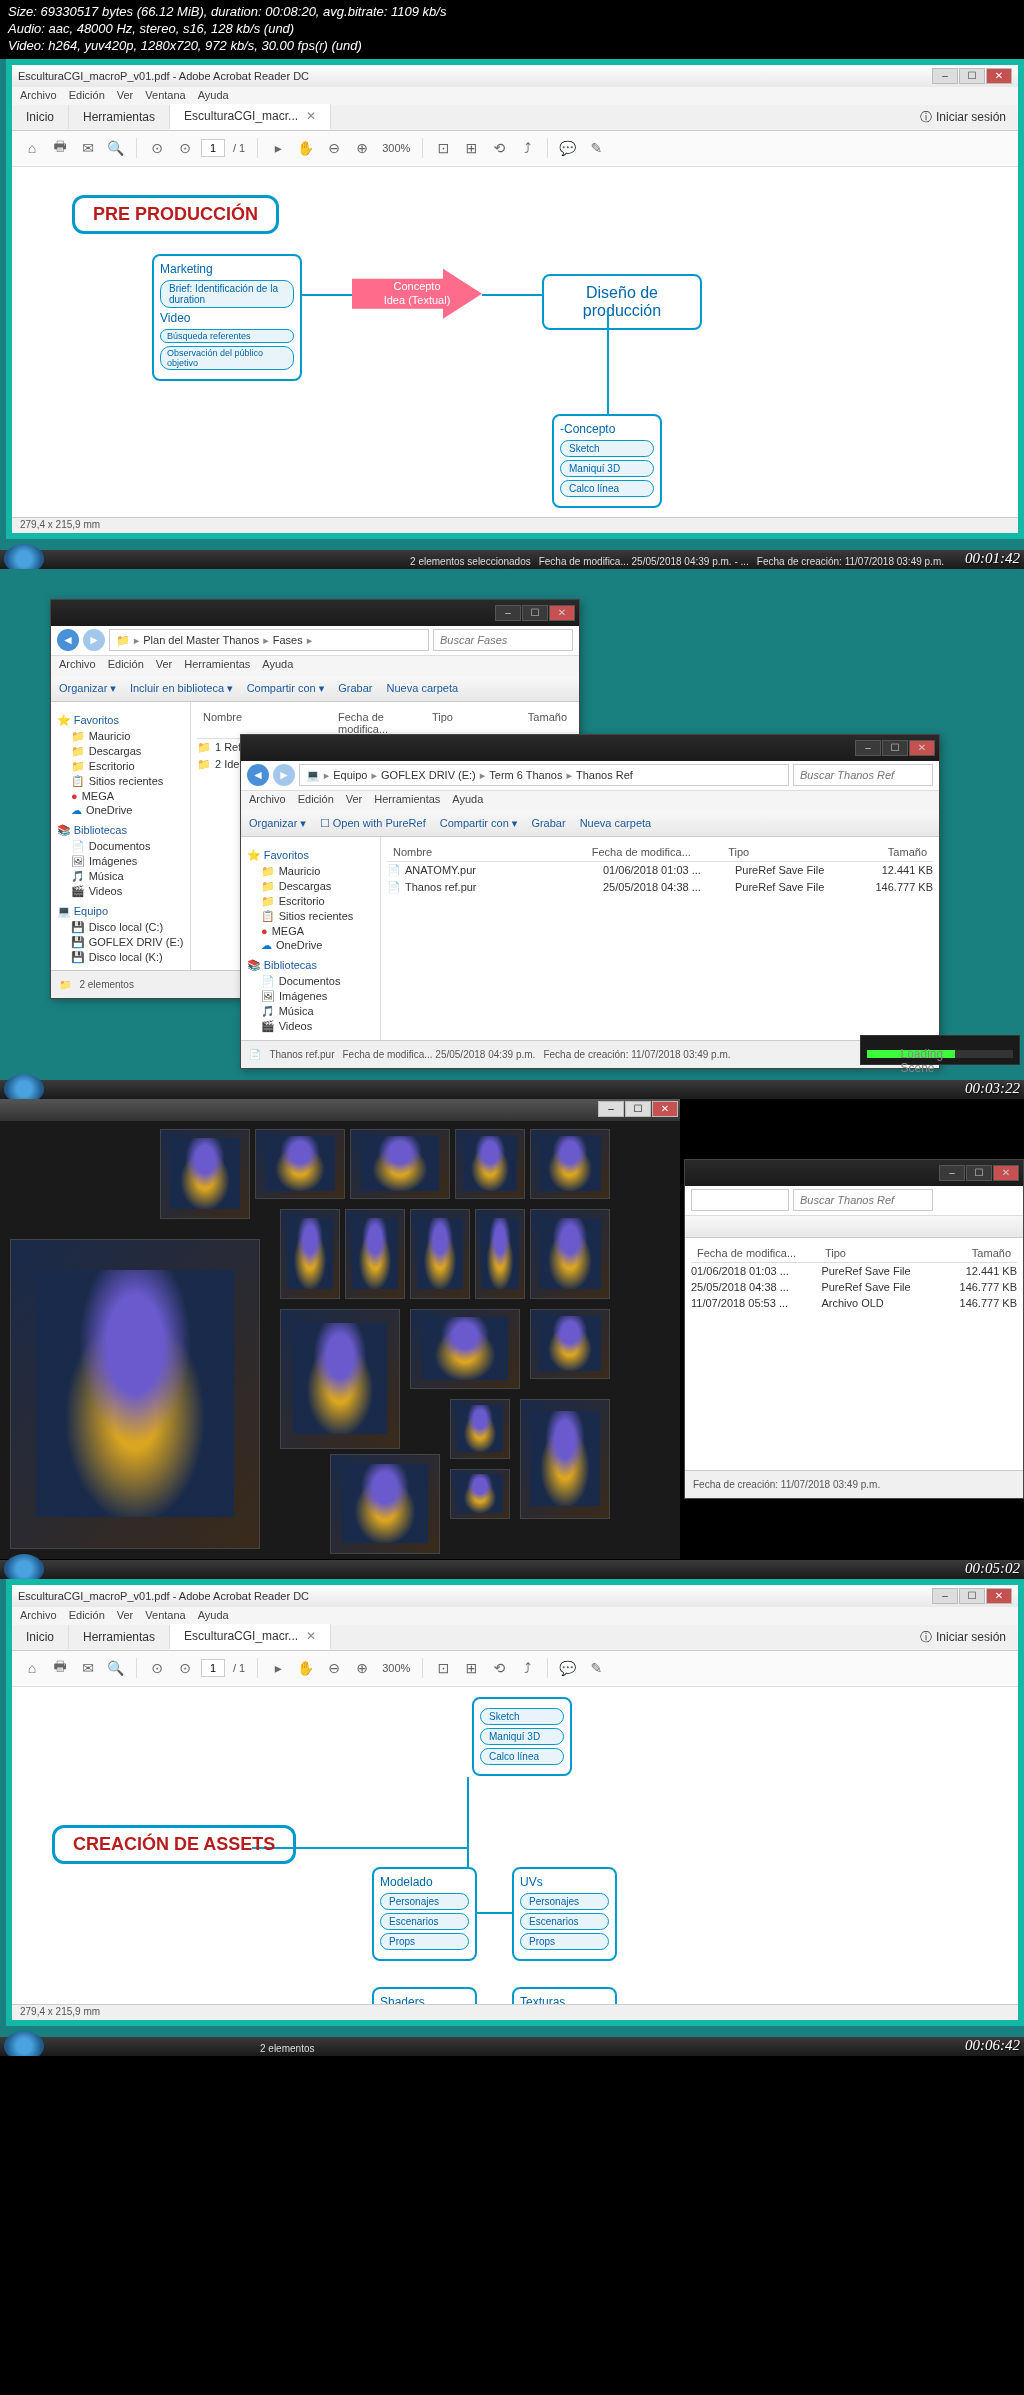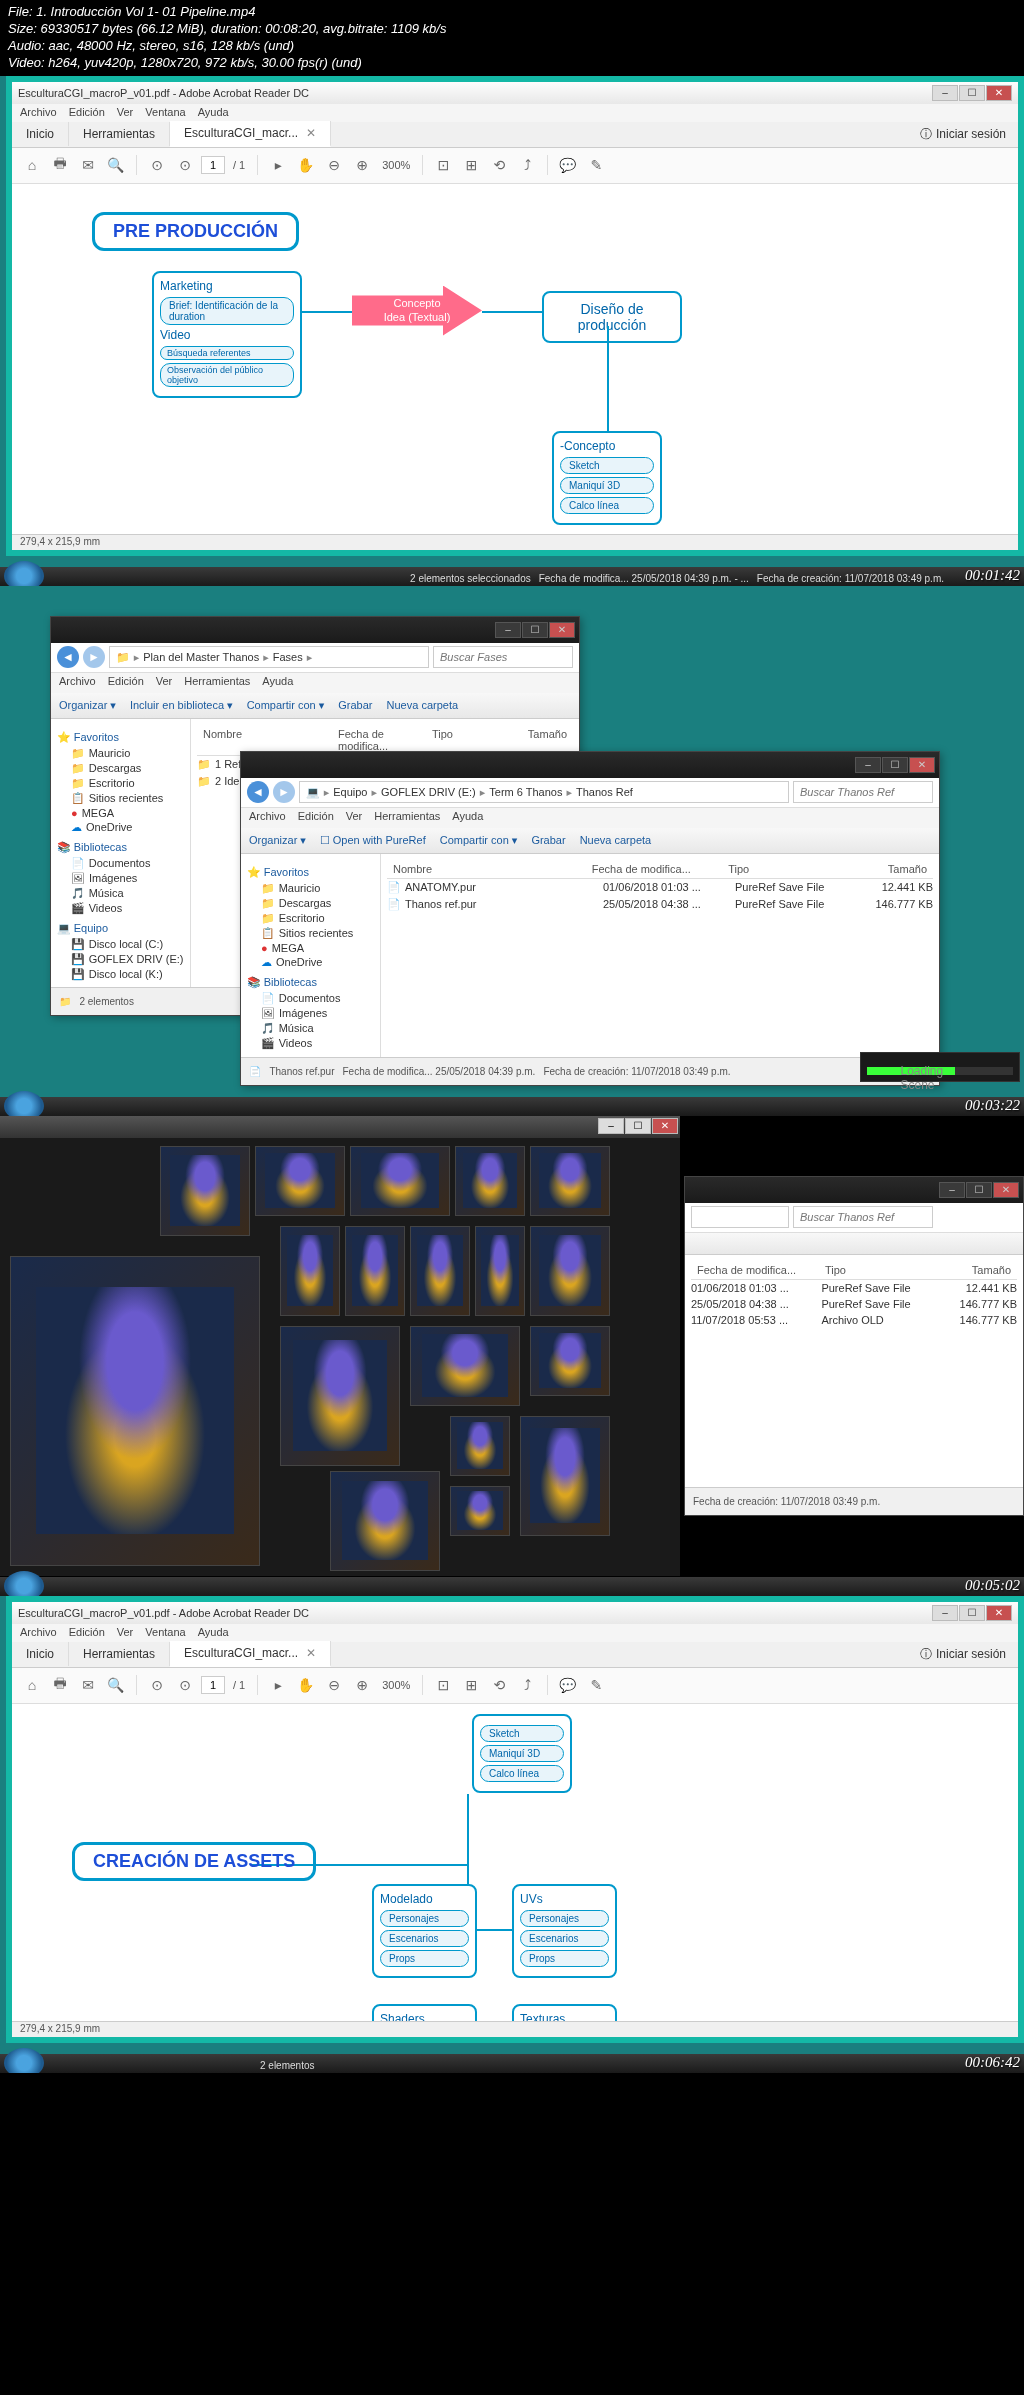--- a/index.html
+++ b/index.html
@@ -28,26 +28,26 @@
 .tab.active{background:#fff;border-bottom:2px solid #fff}
 .tab .x{margin-left:8px;color:#888;cursor:pointer}
 .signin{margin-left:auto;padding:0 12px;font-size:12px;color:#333;display:flex;align-items:center;gap:4px}
 .toolbar{height:36px;background:#fafafa;border-bottom:1px solid #ddd;display:flex;align-items:center;padding:0 8px;gap:4px}
 .tool-icon{width:24px;height:24px;display:inline-flex;align-items:center;justify-content:center;color:#666;font-size:14px;cursor:pointer}
 .tool-sep{width:1px;height:20px;background:#ddd;margin:0 4px}
 .page-input{width:24px;height:18px;border:1px solid #ccc;text-align:center;font-size:11px}
 .zoom{font-size:11px;color:#555;padding:0 4px}
 .doc-area{background:#fff;height:calc(100% - 102px);padding:20px 40px;position:relative;overflow:hidden}
 .statusbar{position:absolute;bottom:0;left:0;right:0;height:16px;background:#f0f0f0;border-top:1px solid #ccc;font-size:10px;color:#555;padding:1px 8px}
-.diagram-title{display:inline-block;border:3px solid #0099cc;border-radius:12px;padding:6px 18px;color:#1d4ed8;font-weight:bold;font-size:18px;margin:8px 0 20px 40px}
+.diagram-title{display:inline-block;border:3px solid #0099cc;border-radius:12px;padding:6px 18px;color:#b91c1c;font-weight:bold;font-size:18px;margin:8px 0 20px 20px}
 .flow{position:relative;height:280px}
 .box{position:absolute;border:2px solid #0099cc;border-radius:8px;background:#fff;padding:6px}
 .box-marketing{left:100px;top:0;width:150px}
 .box-concept{left:500px;top:160px;width:110px}
-.box-design{left:490px;top:20px;width:140px;padding:8px;text-align:center;font-size:14px;color:#0066aa}
+.box-design{left:490px;top:20px;width:160px;padding:8px;text-align:center;font-size:16px;color:#0066aa}
 .box-hdr{font-size:12px;color:#0066aa;margin-bottom:4px}
 .pill{display:block;border:1.5px solid #0099cc;border-radius:10px;padding:2px 8px;font-size:10px;color:#0066aa;margin:3px 0;background:#e8f4fa}
 .pill-sm{font-size:9px;padding:1px 6px}
 .arrow-concept{position:absolute;left:300px;top:15px;width:130px;height:50px;background:#ff6b8a;clip-path:polygon(0 20%,70% 20%,70% 0,100% 50%,70% 100%,70% 80%,0 80%);display:flex;align-items:center;justify-content:center;color:#fff;font-size:11px;text-align:center;line-height:1.2}
 .conn{position:absolute;background:#0099cc}
 .conn-h{height:2px}
 .conn-v{width:2px}
 .frame4 .box-concept2{left:420px;top:-10px;width:100px}
 .f4-modelado{left:320px;top:160px;width:105px}
 .f4-uvs{left:460px;top:160px;width:105px}
@@ -90,21 +90,20 @@
 .exp3{position:absolute;right:0;top:60px;width:340px;height:340px;background:#fff;border:1px solid #444}
 .progress{position:absolute;right:4px;bottom:34px;width:160px;height:30px;background:#1a1a1a;border:1px solid #333}
 .progress-bar{height:8px;background:#333;margin:14px 6px 0}
 .progress-fill{height:100%;width:60%;background:#3aff3a}
 .progress-label{position:absolute;top:11px;left:50%;transform:translateX(-50%);color:#888;font-size:12px}
 </style>
 </head>
 <body>
 
 <div class="header">
-  <div>File: 1. Introducción Vol 1- 01 Pipeline.mp4</div>
   <div>Size: 69330517 bytes (66.12 MiB), duration: 00:08:20, avg.bitrate: 1109 kb/s</div>
   <div>Audio: aac, 48000 Hz, stereo, s16, 128 kb/s (und)</div>
   <div>Video: h264, yuv420p, 1280x720, 972 kb/s, 30.00 fps(r) (und)</div>
 </div>
 
 <div class="frame frame1">
   <div class="acrobat f1-acro">
     <div class="titlebar">
       <span>EsculturaCGI_macroP_v01.pdf - Adobe Acrobat Reader DC</span>
       <div class="win-ctrl">

